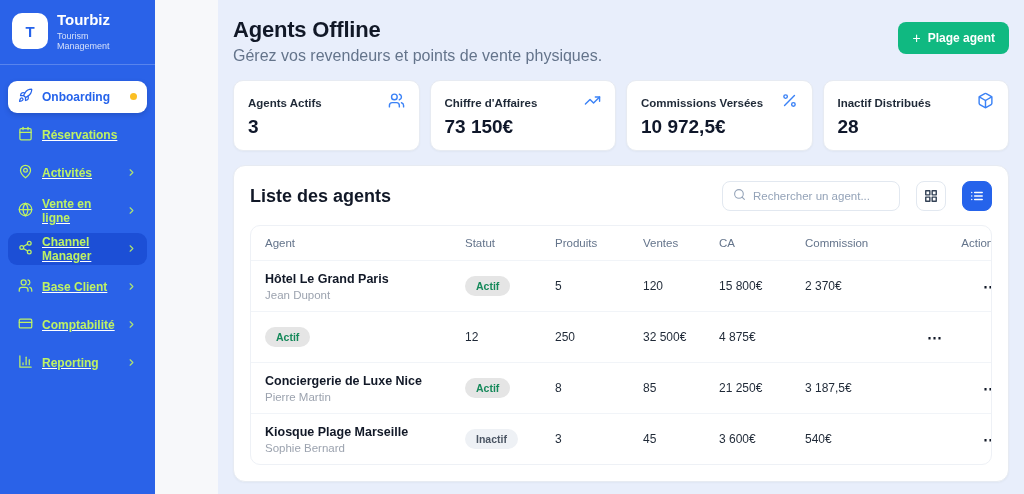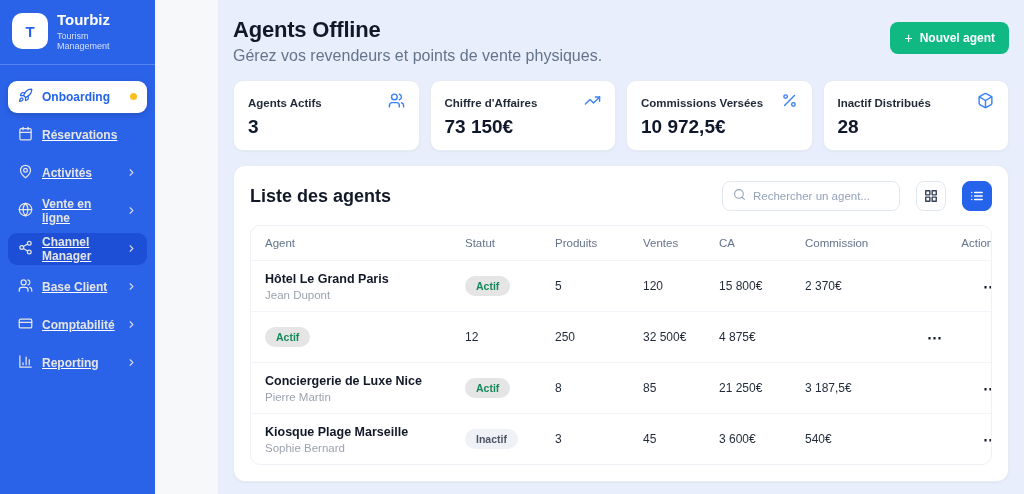--- a/index.html
+++ b/index.html
@@ -6,21 +6,21 @@
   html,body { width:1024px; height:494px; overflow:hidden; }
   body { display:flex; font-family:"Liberation Sans", sans-serif; background:#f7f8fa; }
 
   
   .sidebar { width:155px; height:494px; background:#2a62e8; color:#fff; flex-shrink:0; display:flex; flex-direction:column; }
   .brand { display:flex; align-items:center; gap:9px; padding:12px 12px 13px 12px; border-bottom:1px solid rgba(255,255,255,.22); }
   .logo-box { width:36px; height:36px; background:#fff; border-radius:10px; display:flex; align-items:center; justify-content:center; color:#2563eb; font-weight:bold; font-size:15px; flex-shrink:0; }
   .brand-name { font-size:15px; font-weight:bold; line-height:1.1; }
   .brand-tag { font-size:9px; color:rgba(255,255,255,.8); margin-top:2px; }
   .nav { padding:16px 8px; display:flex; flex-direction:column; gap:6px;text-decoration:underline; }
-  .nav-item { display:flex; align-items:center; gap:9px; height:32px; padding:0 10px; border-radius:9px; font-size:12px; font-weight:bold; color:#e5e5e5; cursor:pointer; }
+  .nav-item { display:flex; align-items:center; gap:9px; height:32px; padding:0 10px; border-radius:9px; font-size:12px; font-weight:bold; color:#bef264; cursor:pointer; }
   .nav-item svg { width:15px; height:15px; flex-shrink:0; }
   .nav-item .chev { width:11px; height:11px; margin-left:auto; opacity:.9; }
   .nav-item.active { background:#fff; color:#2563eb; box-shadow:0 2px 5px rgba(15,40,105,.25); }
   .nav-item.selected { background:#1c4fd6; }
   .nav-item.selected .chev { margin-left:2px; }
   .dot { width:7px; height:7px; border-radius:50%; background:#fbbf24; margin-left:auto; }
 
   
   .gutter { width:63px; background:#f7f8fa; flex-shrink:0; }
   .main { flex:1; background:#e8eefb; padding:17px 15px 18px 15px; overflow:hidden; }
@@ -186,21 +186,21 @@
 
 <main class="main">
 
   <div class="page-head">
     <div>
       <h1 class="page-title">Agents Offline</h1>
       <div class="page-sub">Gérez vos revendeurs et points de vente physiques.</div>
     </div>
     <button class="btn-new">
       <span class="plus">+</span>
-      <span>Nouvel agent</span>
+      <span>Plage agent</span>
     </button>
   </div>
 
   <div class="stats">
     <div class="stat-card">
       <div class="stat-top">
         <span class="stat-label">Agents Actifs</span>
         <span><svg viewBox="0 0 24 24" width="17" height="17" fill="none" stroke="#3b82f6" stroke-width="2" stroke-linecap="round" stroke-linejoin="round">
               <path d="M16 21v-2a4 4 0 0 0-4-4H6a4 4 0 0 0-4 4v2"></path>
               <circle cx="9" cy="7" r="4"></circle>

